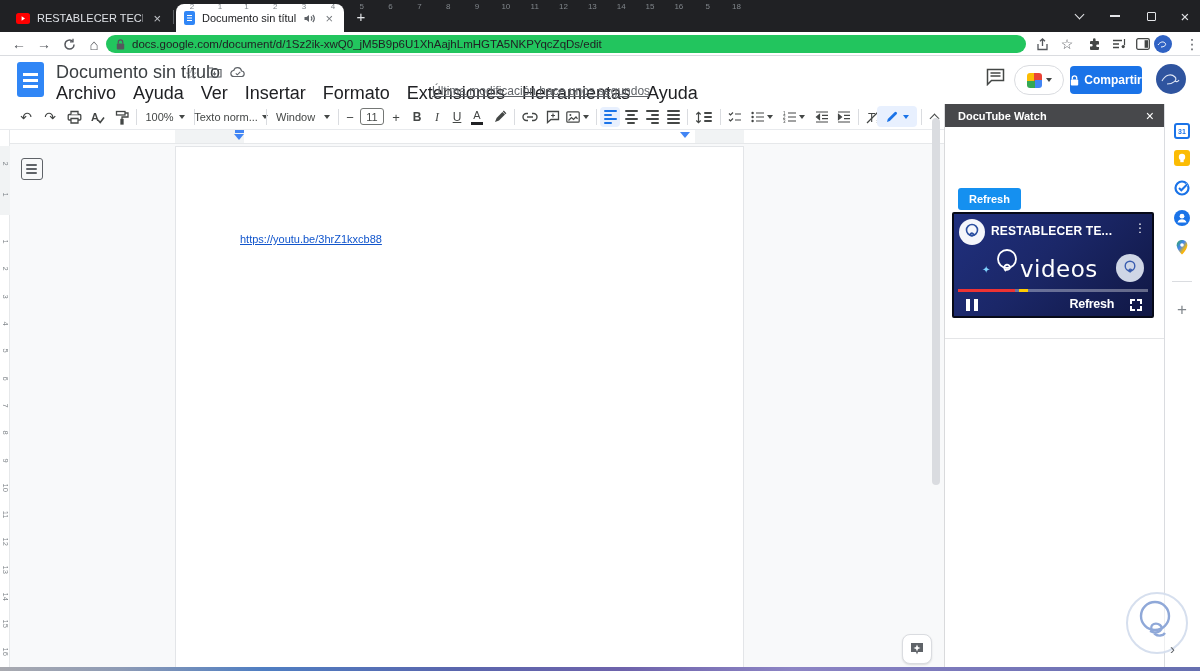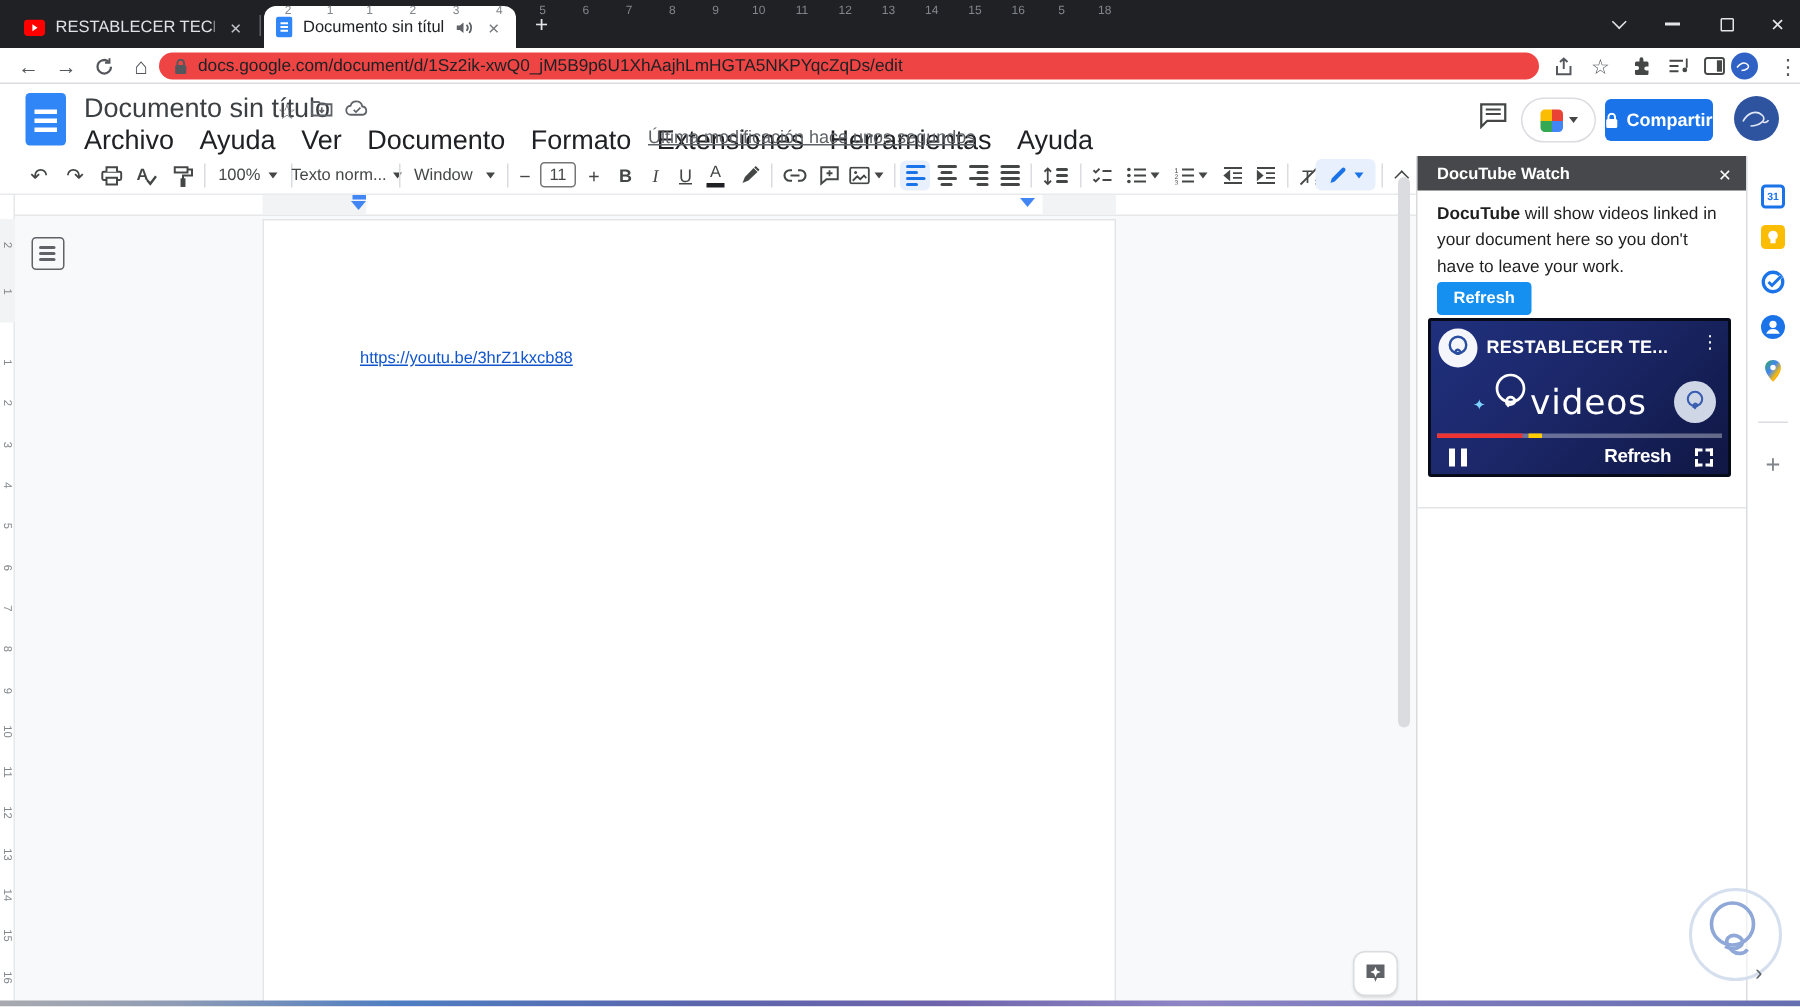--- a/index.html
+++ b/index.html
@@ -17,21 +17,21 @@
   .tclose{font-size:13px;line-height:1;color:inherit;opacity:.85;padding:1px 3px;border-radius:50%}
   .tabsep{position:absolute;top:10px;width:1px;height:14px;background:#5f6368}
   .winbtn{position:absolute;top:0;width:34px;height:32px;display:flex;align-items:center;justify-content:center;color:#e3e5e8}
   .chev-down{width:7px;height:7px;border-right:1.5px solid #e3e5e8;border-bottom:1.5px solid #e3e5e8;transform:rotate(45deg);margin-top:-3px}
   .minbar{width:10px;height:1.5px;background:#e3e5e8}
   .maxsq{width:9px;height:9px;border:1.5px solid #e3e5e8;border-radius:1px}
 
   
   .addrbar{position:absolute;left:0;top:32px;width:1200px;height:24px;background:#fff;border-bottom:1px solid #dadce0}
   .navic{position:absolute;top:32px;height:24px;width:22px;display:flex;align-items:center;justify-content:center;color:#54575c;font-size:14px}
-  .omnibox{position:absolute;left:106px;top:35px;width:920px;height:18px;border-radius:9px;background:#ef4444;display:flex;align-items:center;gap:7px;padding:0 10px}
+  .omnibox{position:absolute;left:106px;top:35px;width:920px;height:18px;border-radius:9px;background:#22c55e;display:flex;align-items:center;gap:7px;padding:0 10px}
   .url{font-size:11.5px;color:#202124;white-space:nowrap;overflow:hidden}
   .addric{position:absolute;top:32px;height:24px;width:24px;display:flex;align-items:center;justify-content:center;color:#54575c;font-size:13px}
 
   
   .docshead{position:absolute;left:0;top:56px;width:1200px;height:48px;background:#fff}
   .docslogo{position:absolute;left:17px;top:62px;width:27px;height:35px;background:#3086f6;border-radius:3px}
   .docslogo:before{content:"";position:absolute;left:6px;top:11px;width:15px;height:2.5px;background:#fff;
     box-shadow:0 6px 0 #fff,0 12px 0 #fff}
   .doctitle{position:absolute;left:56px;top:62px;font-size:18px;color:#3c4043}
   .titleic{position:absolute;top:66px;color:#5f6368;font-size:14px}
@@ -237,21 +237,21 @@
   <div class="titleic" style="left:230px">
     <svg width="16" height="12" viewBox="0 0 16 12" fill="none" stroke="#5f6368" stroke-width="1.2">
         <path d="M4 10.5a3 3 0 01-.3-6A4 4 0 0111.5 5a2.8 2.8 0 01.6 5.5z"></path>
         <path d="M5.8 7.3l1.5 1.5 3-3" stroke-width="1.1"></path>
       </svg>
   </div>
   <div class="menus">
       <span>Archivo</span>
       <span>Ayuda</span>
       <span>Ver</span>
-      <span>Documento</span>
+      <span>Insertar</span>
       <span>Formato</span>
       <span>Extensiones</span>
       <span>Herramientas</span>
       <span>Ayuda</span>
     </div>
   <div class="lastmod">Última modificación hace unos segundos</div>
   <div class="abs" style="left:986px;top:68px">
     <svg width="19" height="18" viewBox="0 0 19 18" fill="none" stroke="#444746" stroke-width="1.5">
         <path d="M1.5 1.5h16v11h-12l-4 4z"></path>
         <path d="M4.5 5h10M4.5 8h10" stroke-width="1.3"></path>
@@ -521,21 +521,20 @@
         <path d="M2 2h12v9H9l-1 2.5L7 11H2z" fill="#5f6368"></path>
         <path d="M8 3.5l1 2.5 2.5 1L9 8l-1 2.5L7 8 4.5 7 7 6z" fill="#fff"></path>
       </svg>
   </div>
 
   <div class="panel">
     <div class="panelhead">
       <span class="paneltitle">DocuTube Watch</span>
       <span class="panelclose">×</span>
     </div>
-    <div class="panelbody"><b>DocuTube</b><span> will show videos linked in your document here so you don't have to leave your work.</span></div>
     <button class="refreshbtn">Refresh</button>
 
     <div class="player">
       <div class="plogo">
         <svg width="16" height="18" viewBox="0 0 16 18" fill="none" stroke="#2a4fa0" stroke-width="1.6">
             <circle cx="8" cy="7" r="5.5"></circle>
             <path d="M6.5 12.5c2 1 4-.5 2.5-1.8s-4 .3-1.5 2.3"></path>
           </svg>
       </div>
       <div class="ptitle">RESTABLECER TE...</div>

